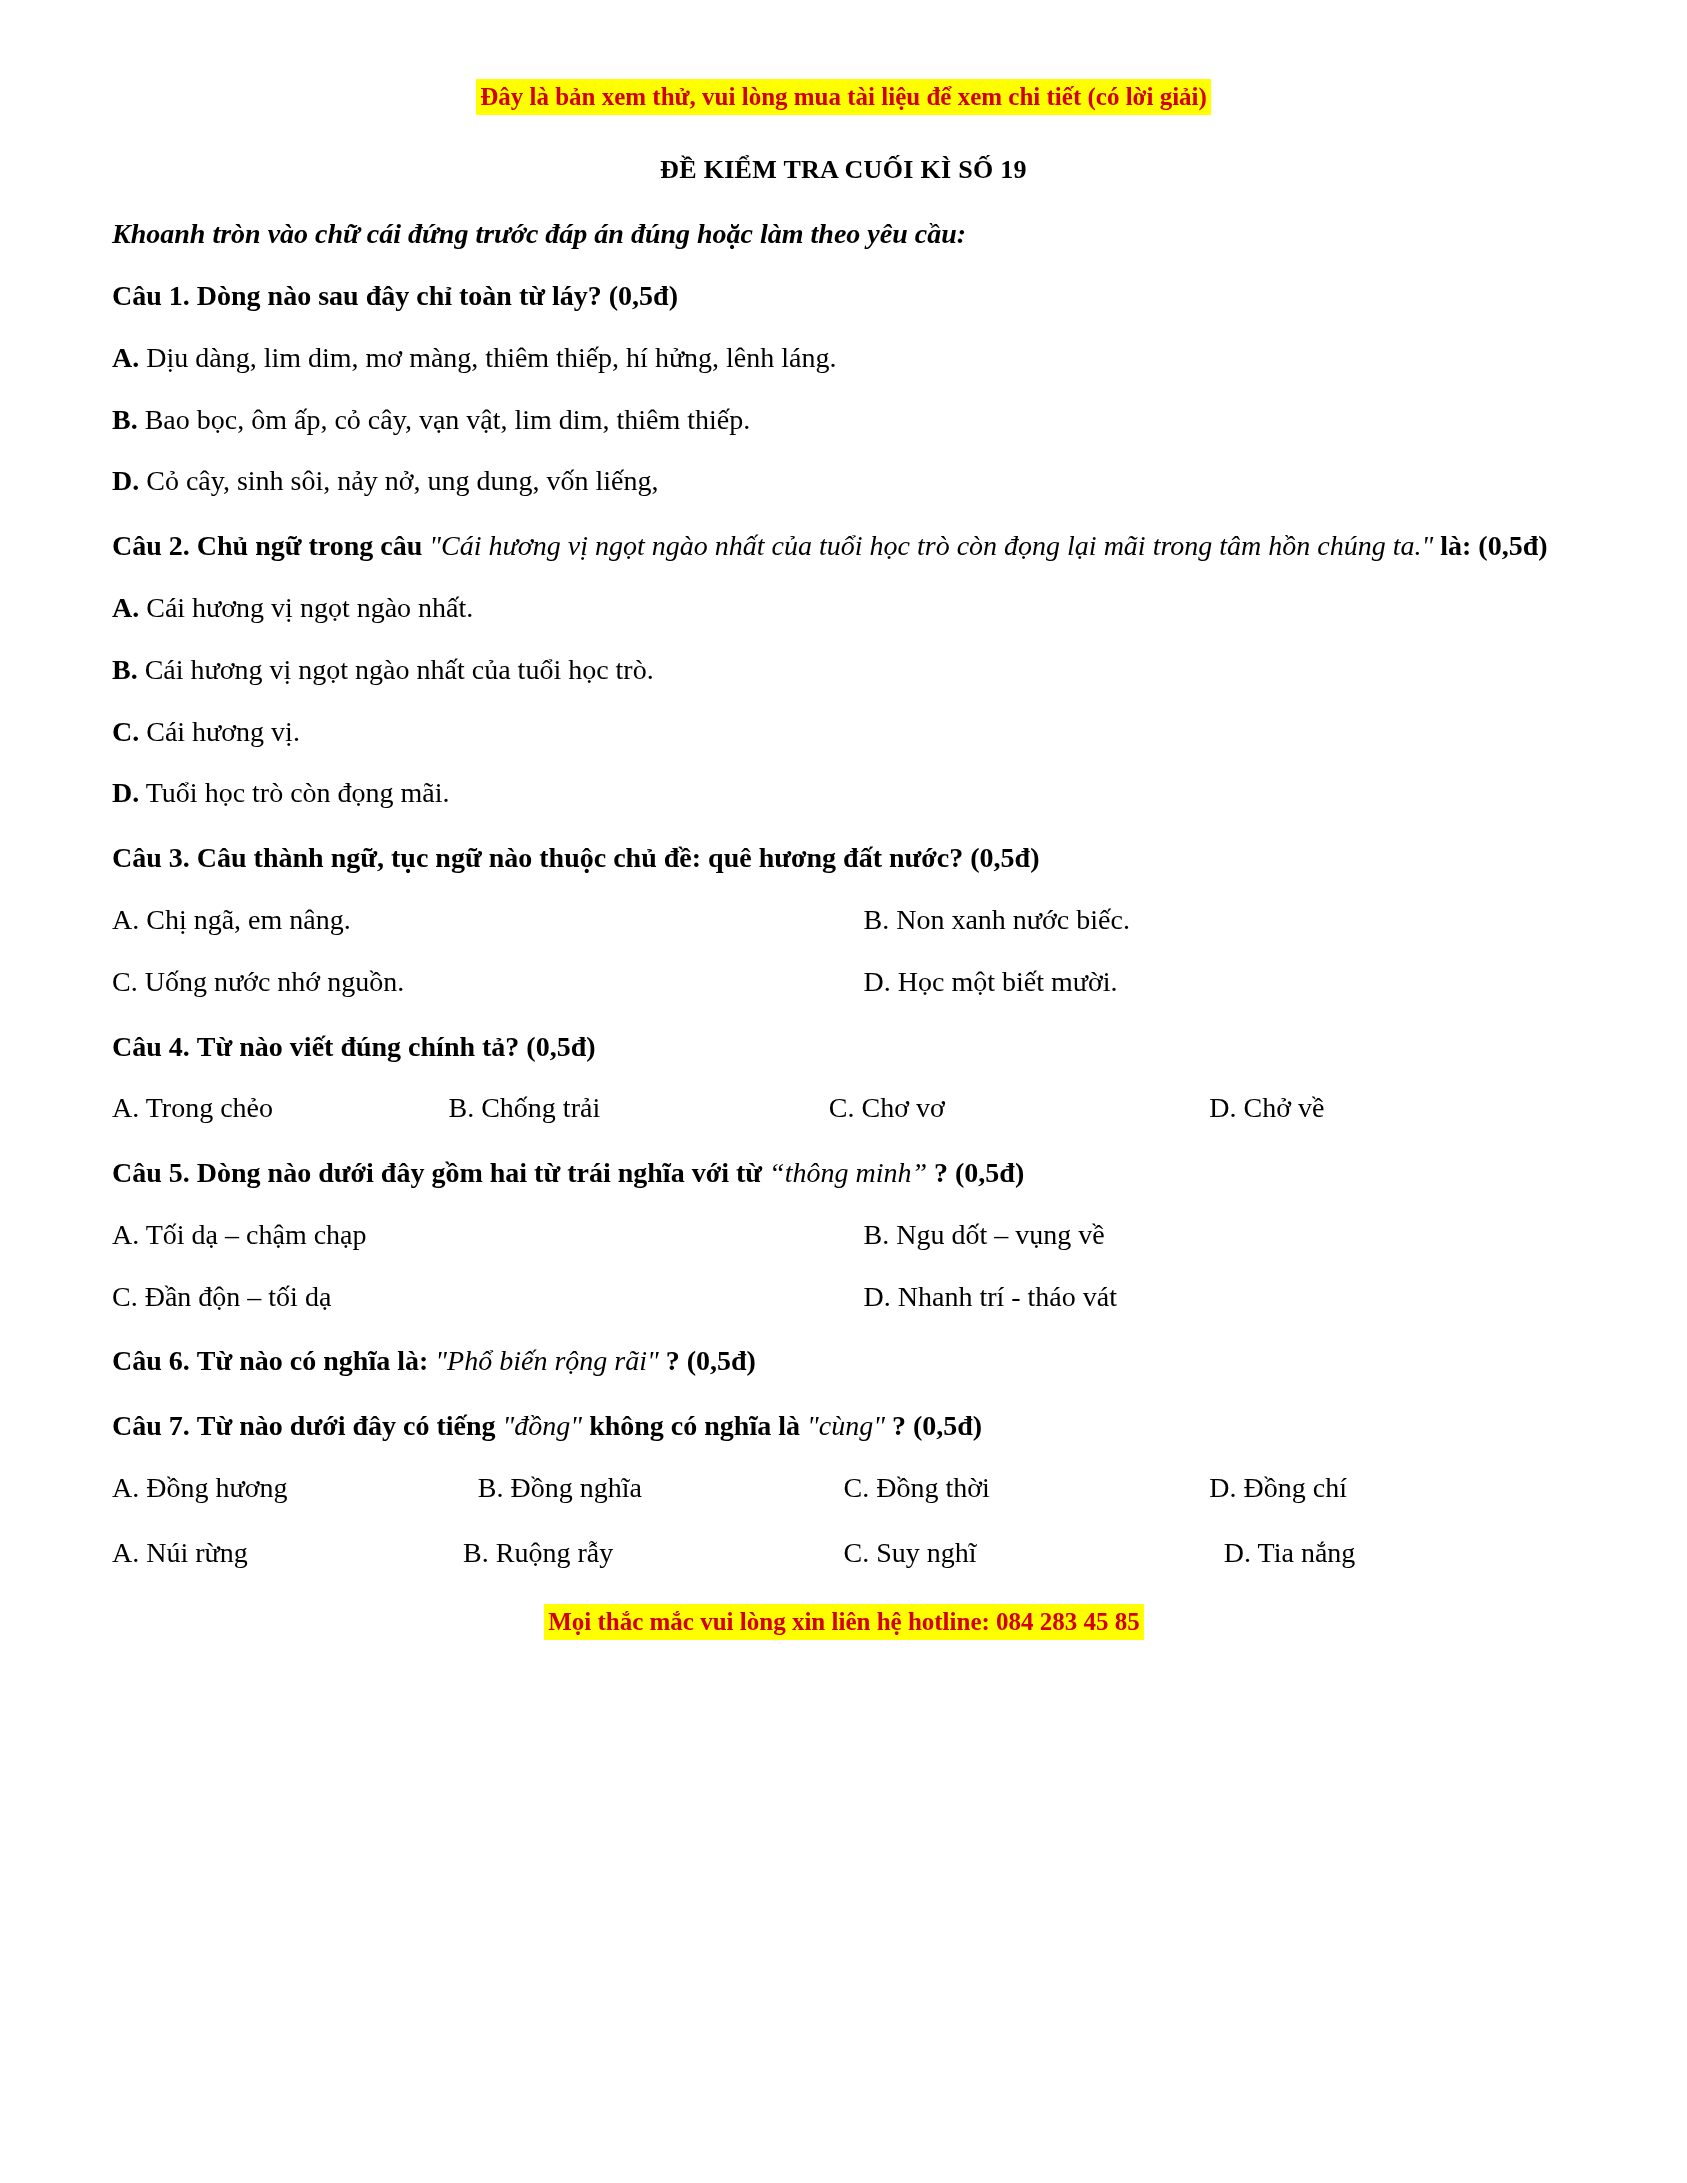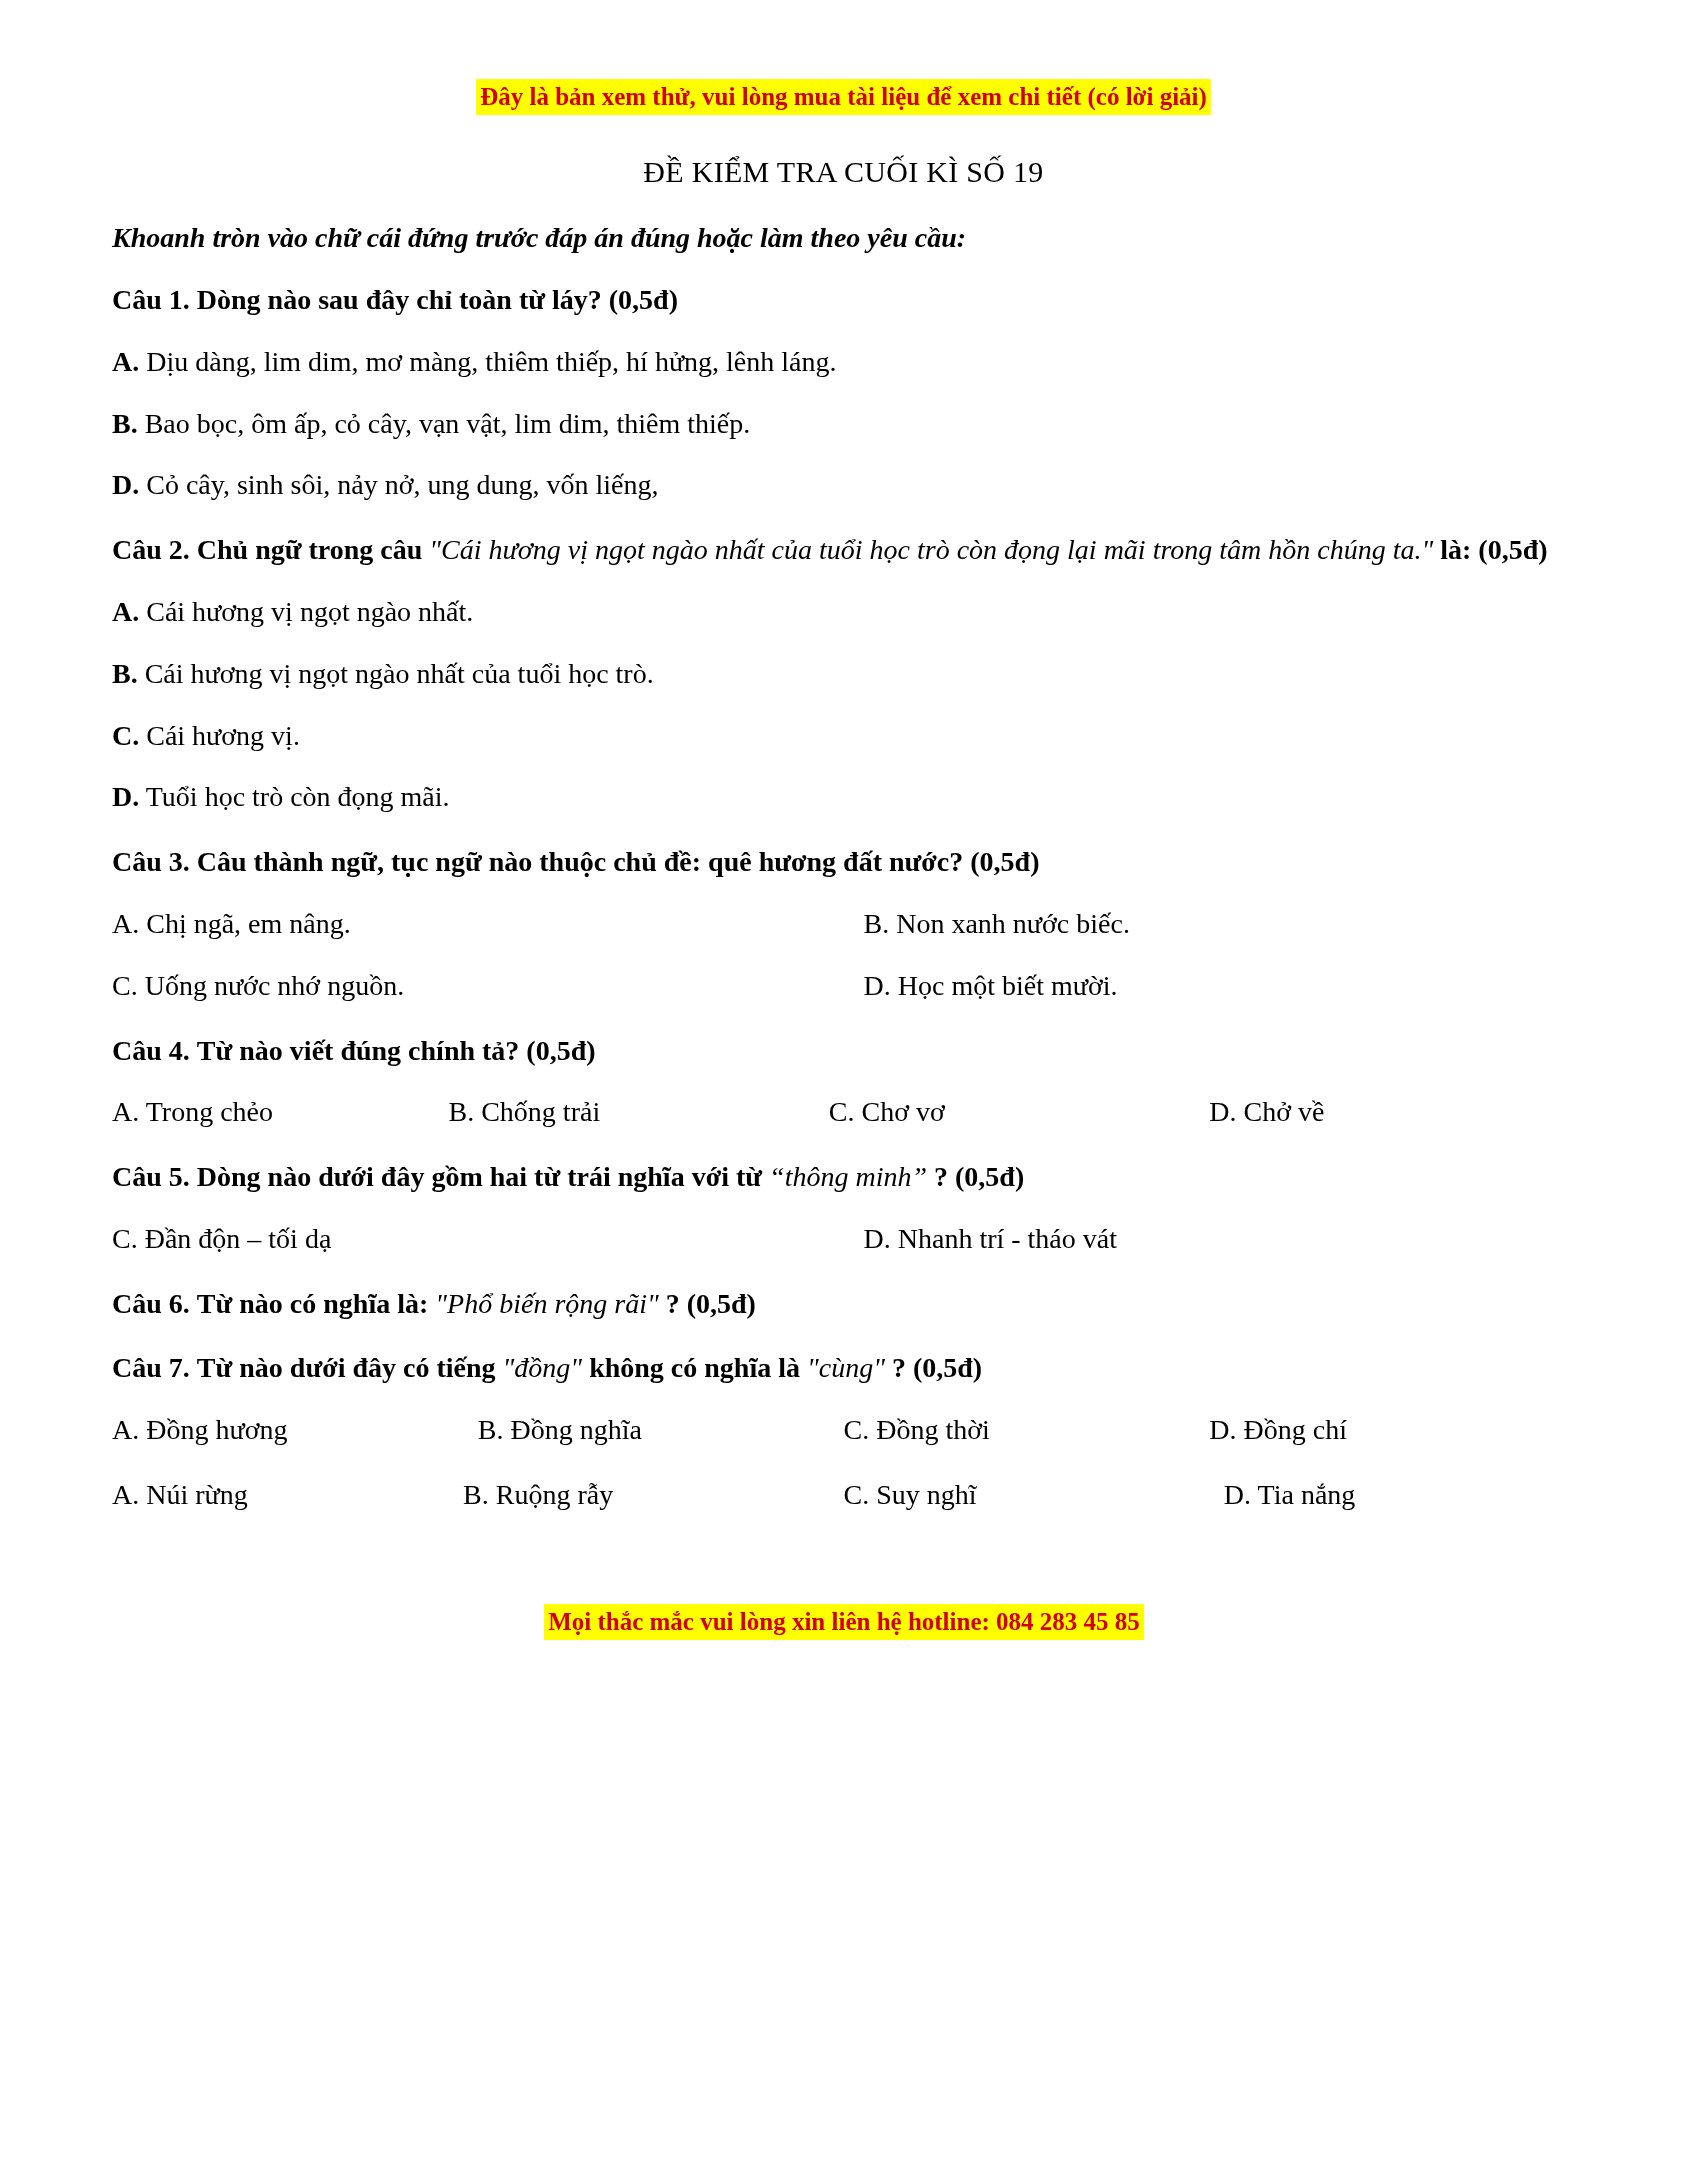--- a/index.html
+++ b/index.html
@@ -42,22 +42,22 @@
     position: absolute;
     left: 1px;
     right: 0;
     bottom: 78px;
     text-align: center;
   }
 
   
   .doc-title {
     text-align: center;
-    font-weight: normal;
-    font-size: 30px;
+    font-weight: bold;
+    font-size: 26px;
     letter-spacing: 0.3px;
     margin: 20px 0 29px 0;
   }
 
   
   .instruction {
     font-weight: bold;
     font-style: italic;
     font-size: 28px;
     margin: 0 0 19px 0;
@@ -237,20 +237,30 @@
 
   <div class="q">
     <div class="q-stem">
       <b>Câu 5.</b>
       <b>Dòng nào dưới đây gồm hai từ trái nghĩa với từ</b>
       <i>“thông minh”</i>
       <b>? (0,5đ)</b>
     </div>
     <div class="opt-row halves">
       <div class="cell half-left">
+        <span class="lbl">A.</span>
+        <span>Tối dạ – chậm chạp</span>
+      </div>
+      <div class="cell half-right">
+        <span class="lbl">B.</span>
+        <span>Ngu dốt – vụng về</span>
+      </div>
+    </div>
+    <div class="opt-row halves">
+      <div class="cell half-left">
         <span class="lbl">C.</span>
         <span>Đần độn – tối dạ</span>
       </div>
       <div class="cell half-right">
         <span class="lbl">D.</span>
         <span>Nhanh trí - tháo vát</span>
       </div>
     </div>
   </div>
 

